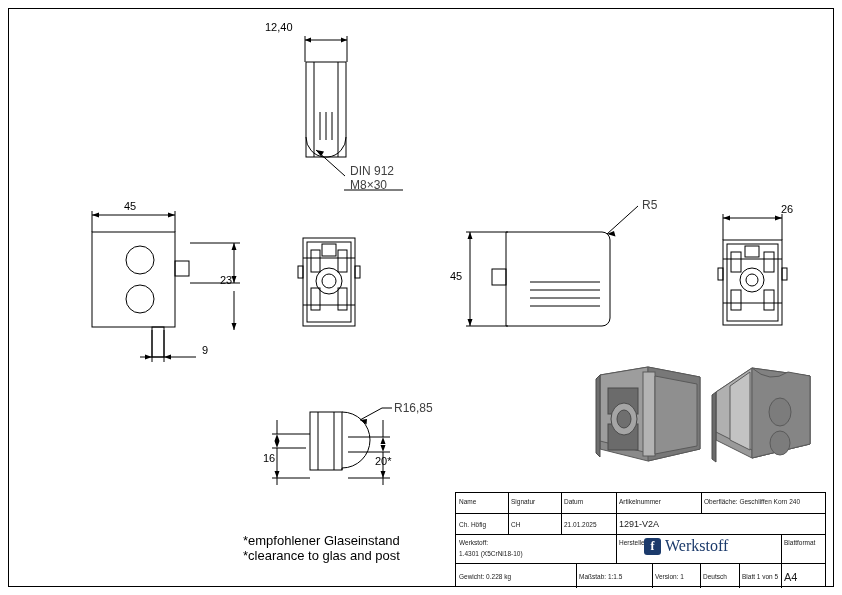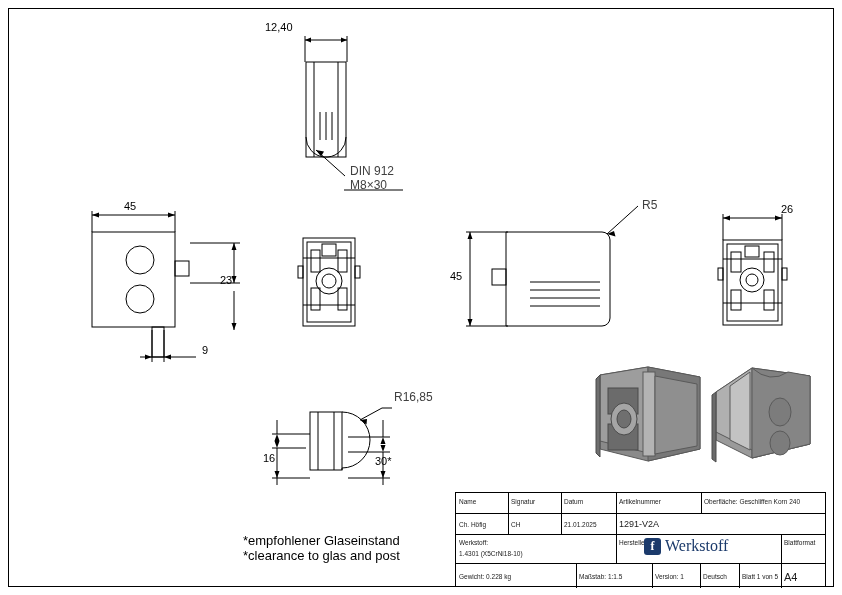--- a/index.html
+++ b/index.html
@@ -188,23 +188,23 @@
   <div class="lbl" style="left:350px;top:178px;">M8×30</div>
 
   <div class="dim" style="left:124px;top:200px;">45</div>
   <div class="dim" style="left:220px;top:274px;text-align:center;">23</div>
   <div class="dim" style="left:202px;top:344px;">9</div>
 
   <div class="dim" style="left:450px;top:270px;">45</div>
   <div class="lbl" style="left:642px;top:198px;">R5</div>
   <div class="dim" style="left:781px;top:203px;">26</div>
 
-  <div class="lbl" style="left:394px;top:390px;">R16,85</div>
+  <div class="lbl" style="left:394px;top:401px;">R16,85</div>
   <div class="dim" style="left:263px;top:452px;">16</div>
-  <div class="dim" style="left:375px;top:455px;">30*</div>
+  <div class="dim" style="left:375px;top:455px;">20*</div>
 
   <div class="note" style="left:243px;top:533px;">*empfohlener Glaseinstand</div>
   <div class="note" style="left:243px;top:548px;">*clearance to glas and post</div>
 
   <div class="tb">
 
     <div class="hline" style="top:20px;"></div>
     <div class="hline" style="top:41px;"></div>
     <div class="hline" style="top:70px;"></div>
 

